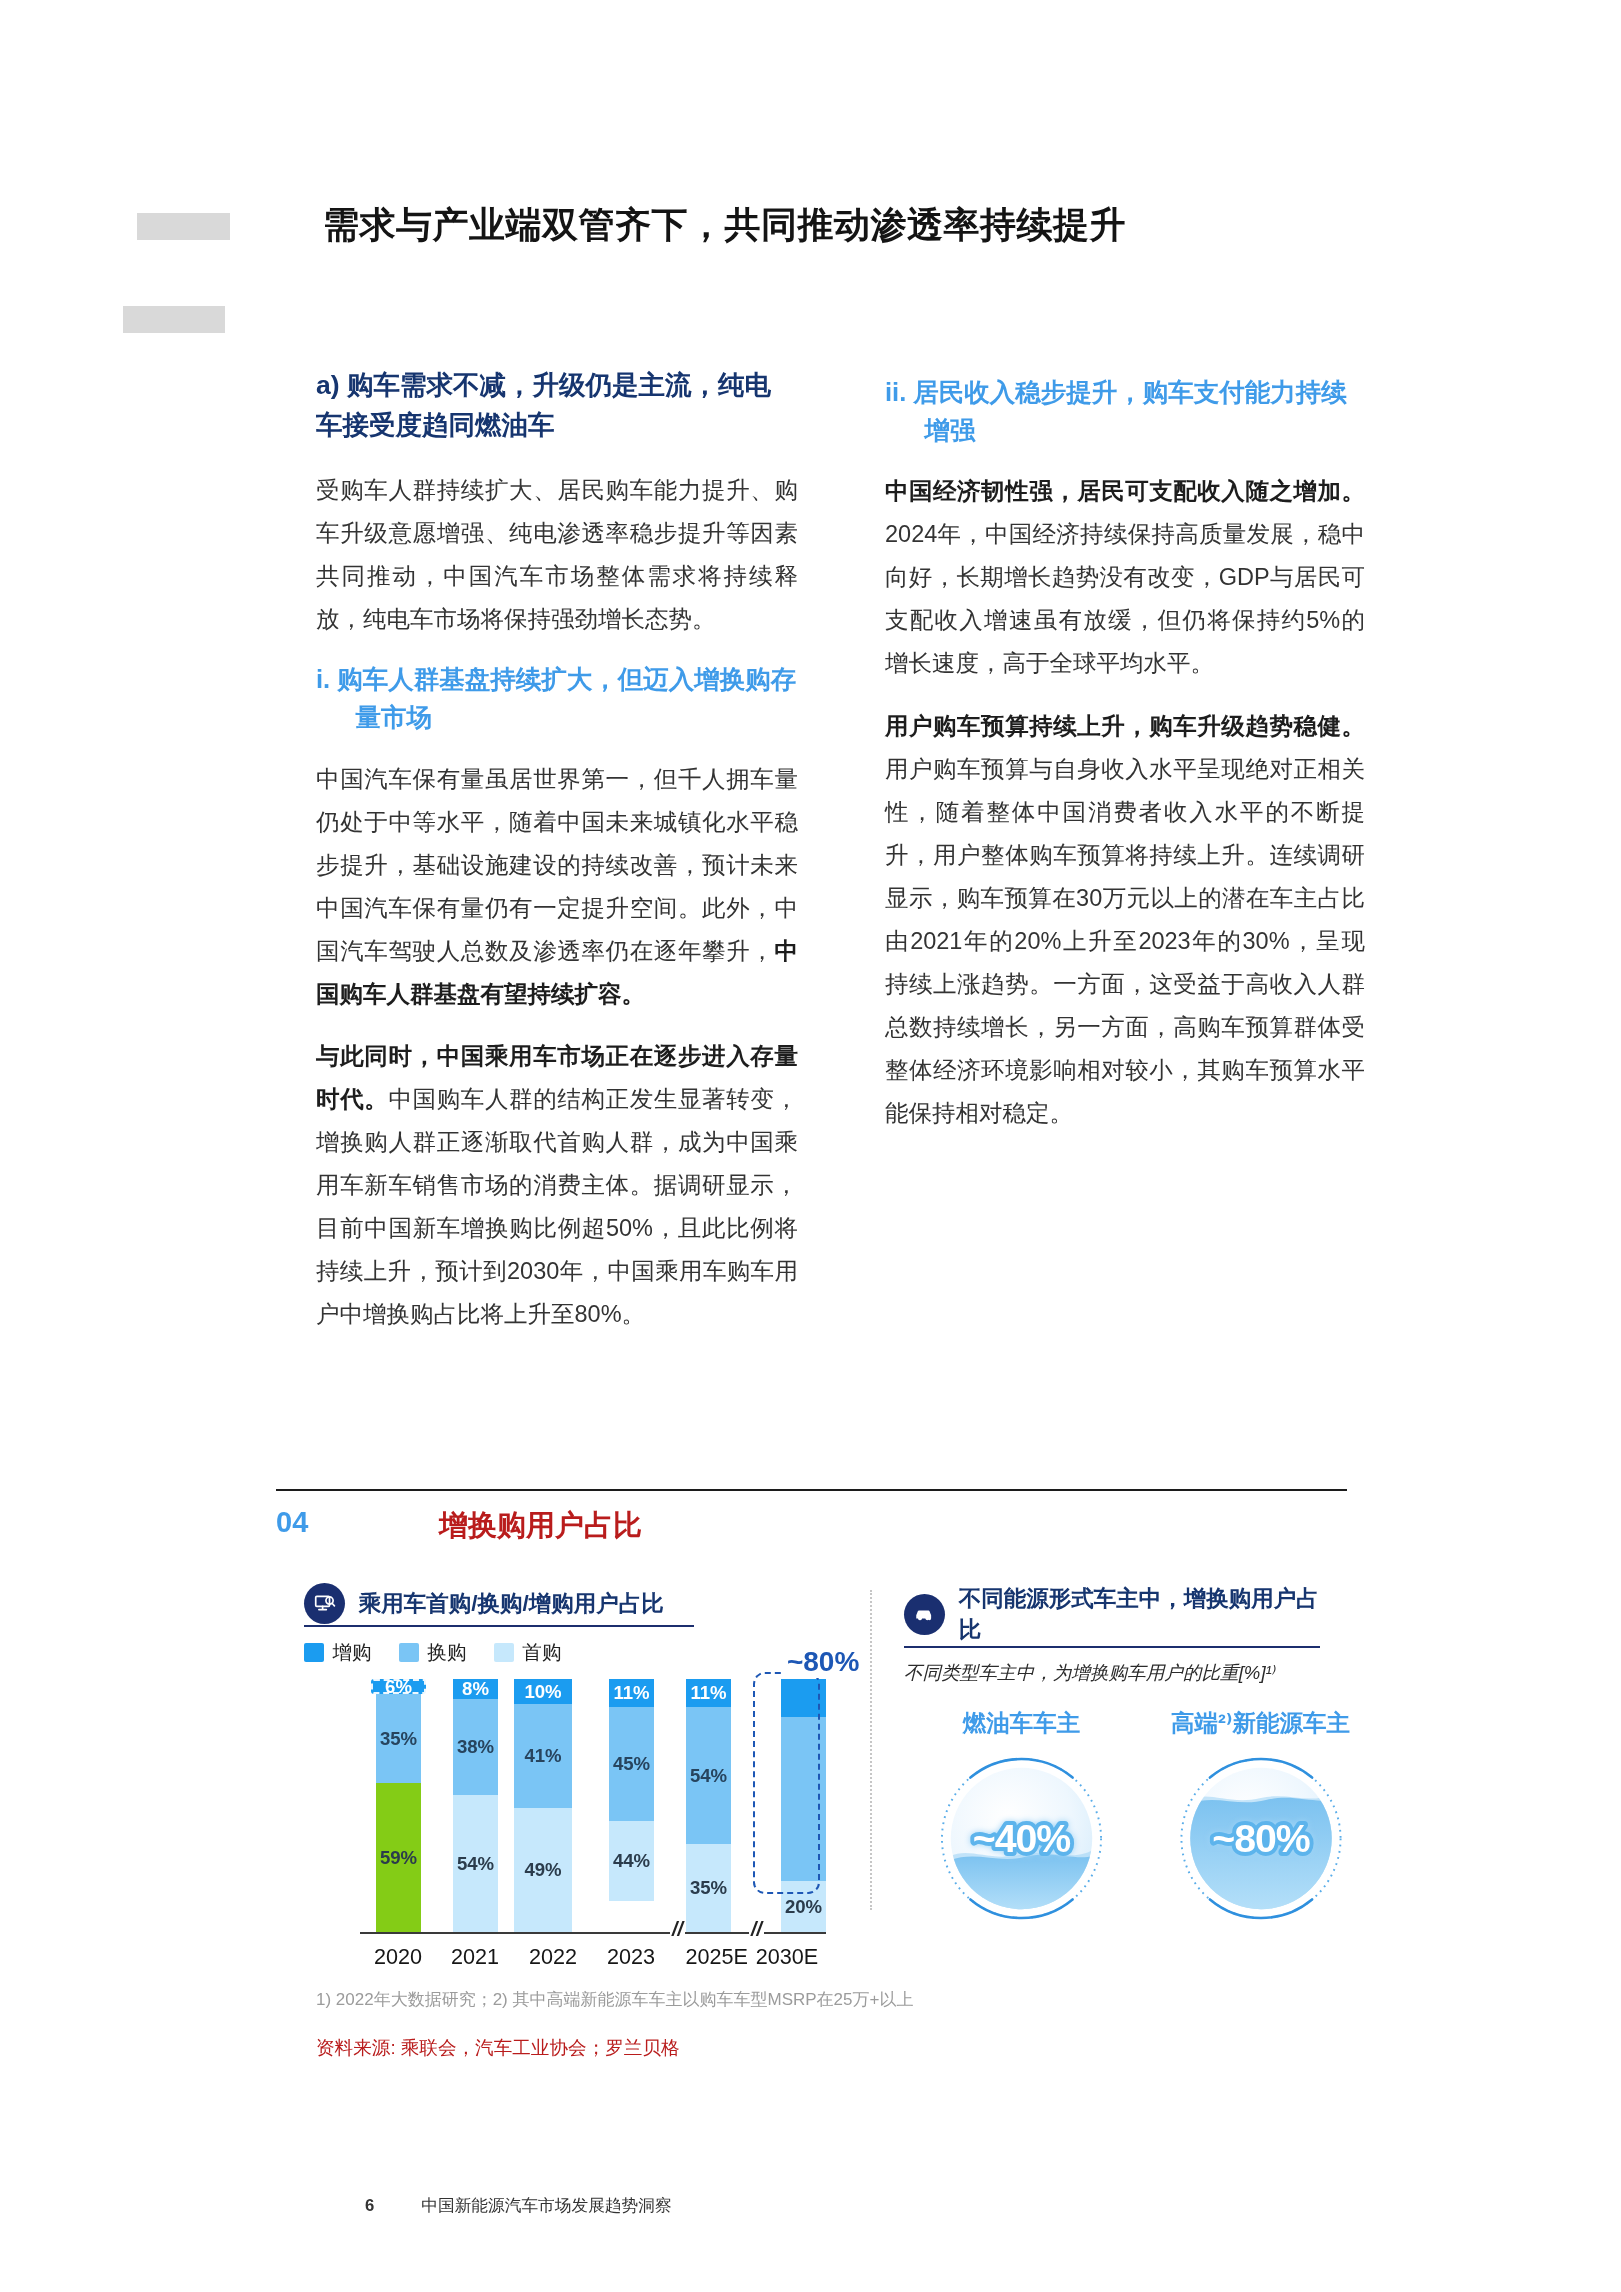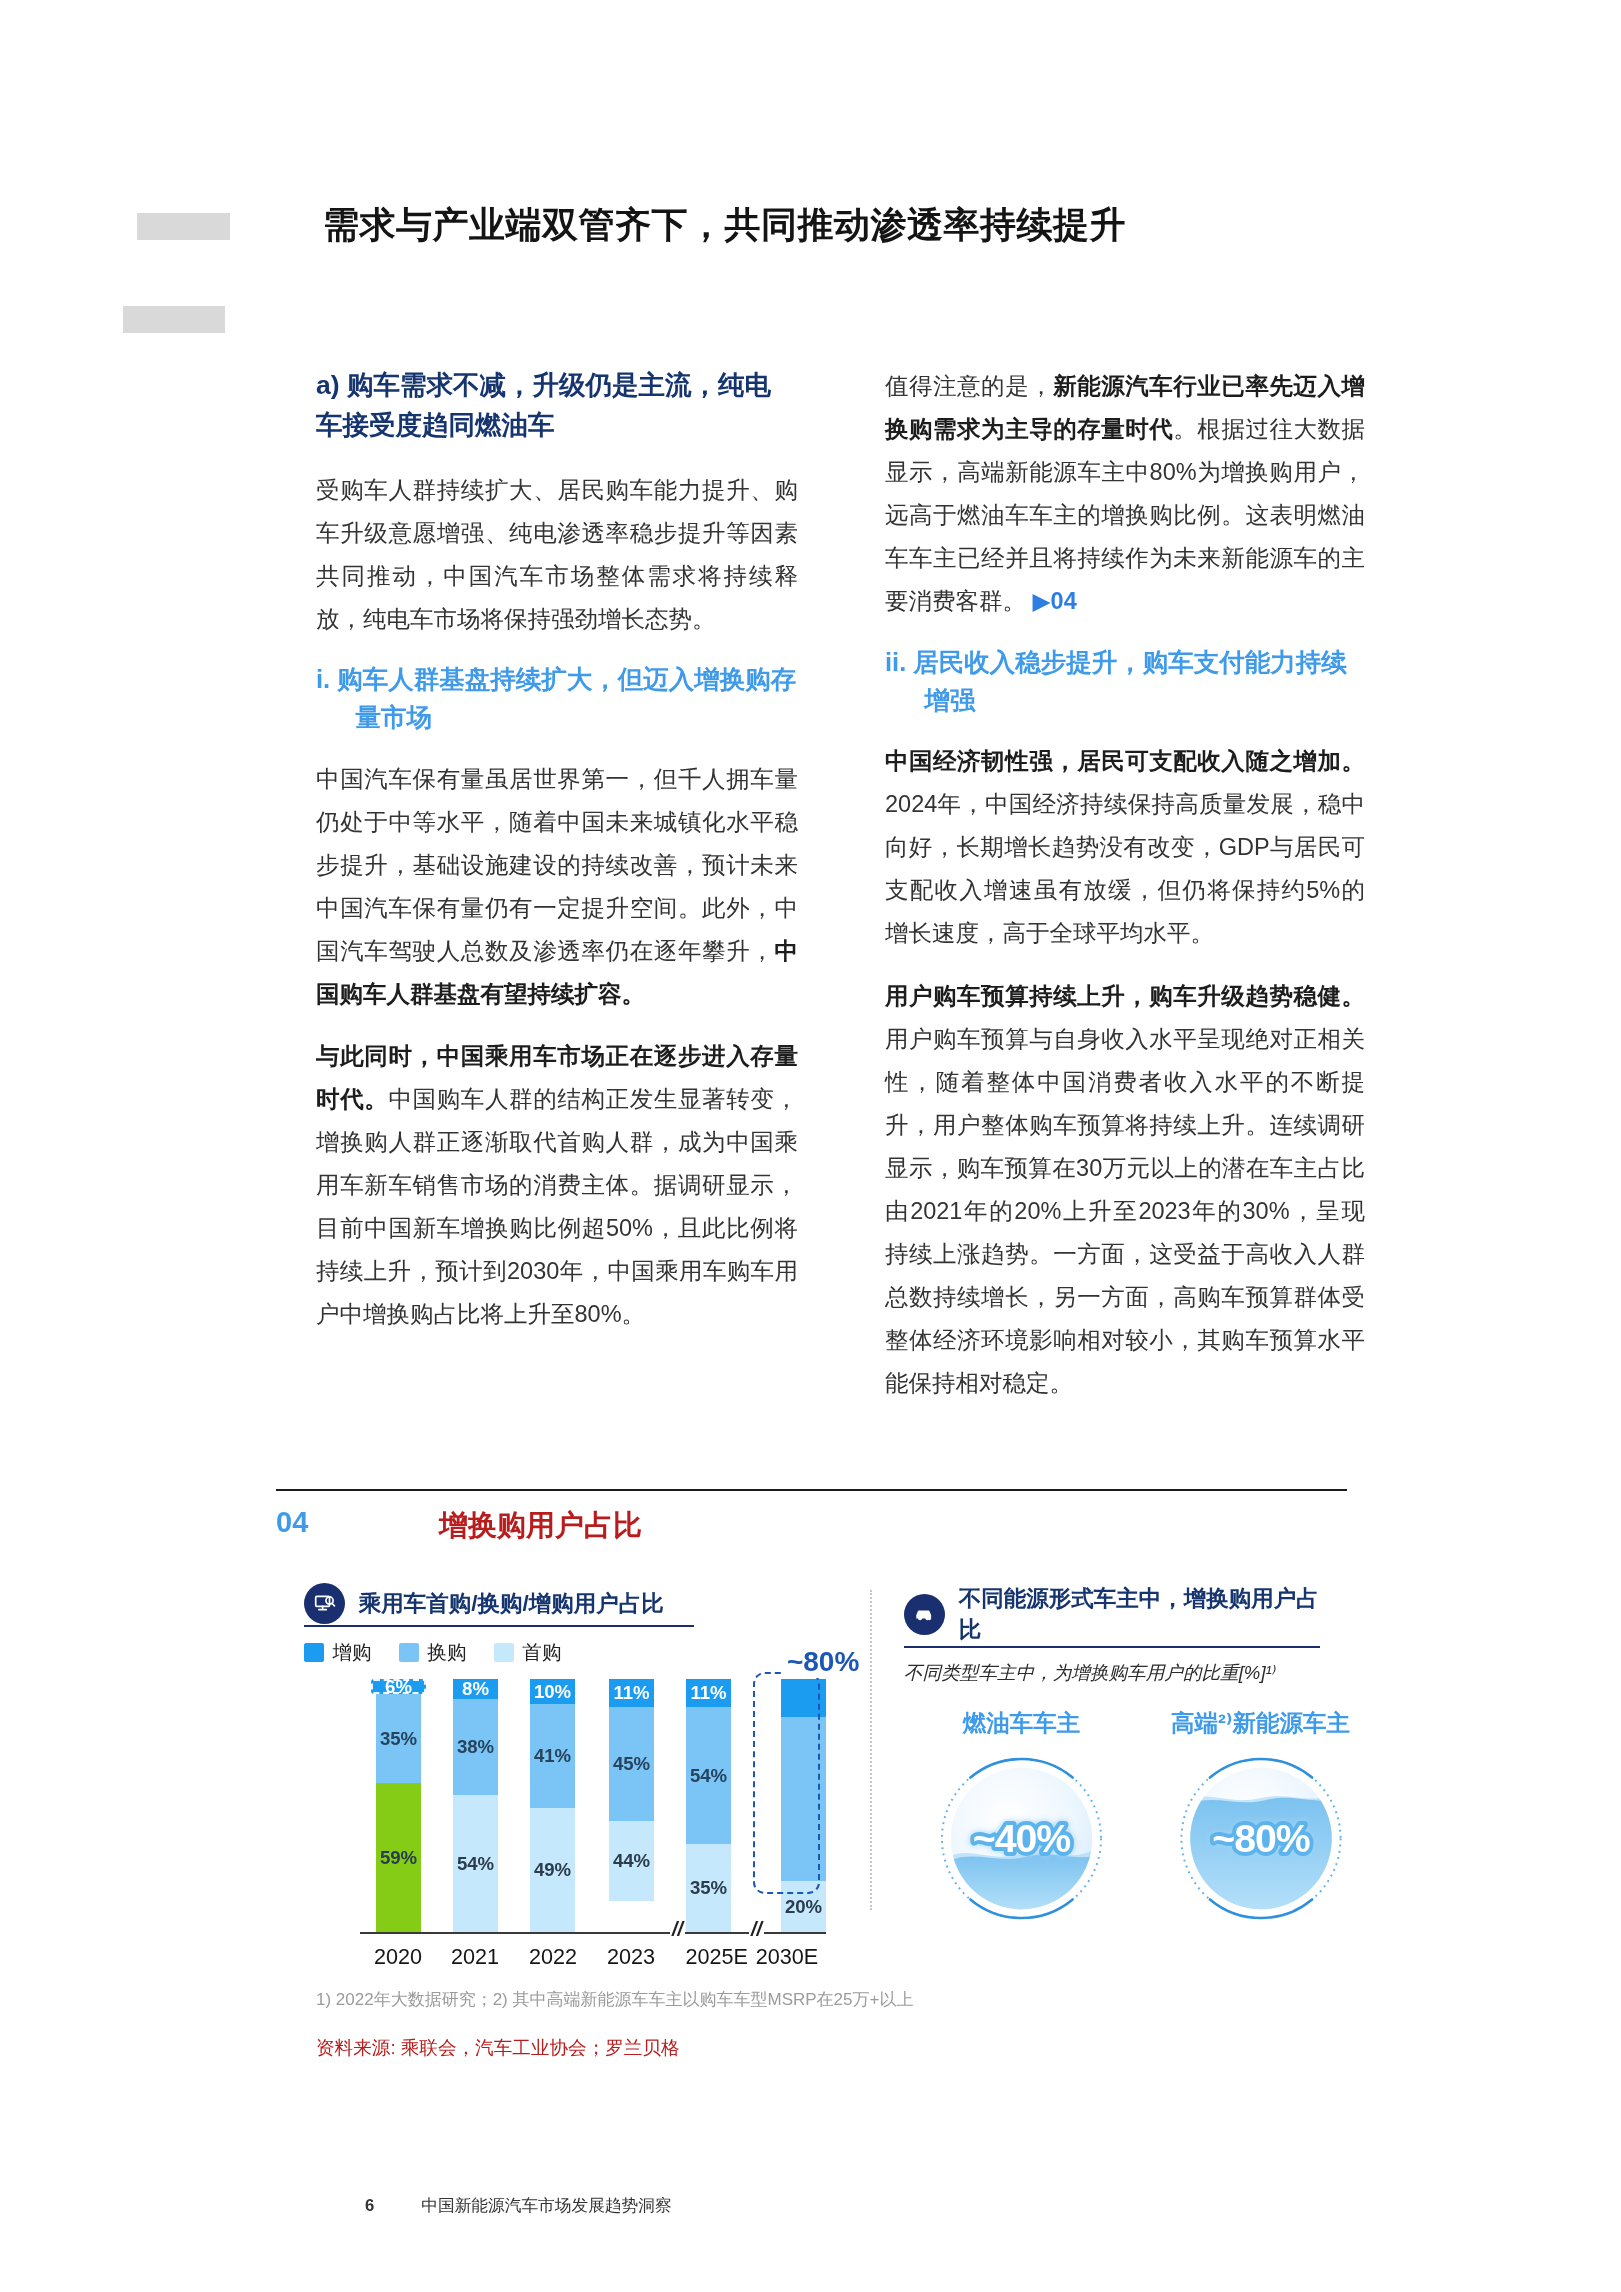--- a/index.html
+++ b/index.html
@@ -81,21 +81,20 @@
 
   <div class="col col-left">
     <h2 class="h-navy">a) 购车需求不减，升级仍是主流，纯电车接受度趋同燃油车</h2>
     <p><span>受购车人群持续扩大、居民购车能力提升、购车升级意愿增强、纯电渗透率稳步提升等因素共同推动，中国汽车市场整体需求将持续释放，纯电车市场将保持强劲增长态势。</span></p>
     <h3 class="h-blue">i. 购车人群基盘持续扩大，但迈入增换购存量市场</h3>
     <p><span>中国汽车保有量虽居世界第一，但千人拥车量仍处于中等水平，随着中国未来城镇化水平稳步提升，基础设施建设的持续改善，预计未来中国汽车保有量仍有一定提升空间。此外，中国汽车驾驶人总数及渗透率仍在逐年攀升，</span><span class="b">中国购车人群基盘有望持续扩容。</span></p>
     <p><span class="b">与此同时，中国乘用车市场正在逐步进入存量时代。</span><span>中国购车人群的结构正发生显著转变，增换购人群正逐渐取代首购人群，成为中国乘用车新车销售市场的消费主体。据调研显示，目前中国新车增换购比例超50%，且此比例将持续上升，预计到2030年，中国乘用车购车用户中增换购占比将上升至80%。</span></p>
   </div>
 
   <div class="col col-right">
-    <p><span>值得注意的是，</span><span class="b">新能源汽车行业已率先迈入增换购需求为主导的存量时代</span><span>。根据过往大数据显示，高端新能源车主中80%为增换购用户，远高于燃油车车主的增换购比例。这表明燃油车车主已经并且将持续作为未来新能源车的主要消费客群。</span><span class="accent"> ▶04</span></p>
     <h3 class="h-blue">ii. 居民收入稳步提升，购车支付能力持续增强</h3>
     <p><span class="b">中国经济韧性强，居民可支配收入随之增加。</span><span>2024年，中国经济持续保持高质量发展，稳中向好，长期增长趋势没有改变，GDP与居民可支配收入增速虽有放缓，但仍将保持约5%的增长速度，高于全球平均水平。</span></p>
     <p><span class="b">用户购车预算持续上升，购车升级趋势稳健。</span><span>用户购车预算与自身收入水平呈现绝对正相关性，随着整体中国消费者收入水平的不断提升，用户整体购车预算将持续上升。连续调研显示，购车预算在30万元以上的潜在车主占比由2021年的20%上升至2023年的30%，呈现持续上涨趋势。一方面，这受益于高收入人群总数持续增长，另一方面，高购车预算群体受整体经济环境影响相对较小，其购车预算水平能保持相对稳定。</span></p>
   </div>
 
   <div class="fig-rule"></div>
   <div class="fig-num">04</div>
   <div class="fig-title">增换购用户占比</div>
 
   <div class="panel panel-left">
@@ -144,21 +143,21 @@
             <div class="lbl">8%</div>
           </div>
           <div class="seg s1" style="height: 96px; background: rgb(122, 197, 245);">
             <div class="lbl">38%</div>
           </div>
           <div class="seg s2" style="height: 137px; background: rgb(198, 232, 252);">
             <div class="lbl">54%</div>
           </div>
         </div>
         <div class="xlabel" style="left: 132px;">2021</div>
-        <div class="bar" style="left: 226px; width: 45px; height: 253px;">
+        <div class="bar" style="left: 210px; width: 58px; height: 253px;">
           <div class="seg s0" style="height: 25px; background: rgb(27, 156, 240);">
             <div class="lbl">10%</div>
           </div>
           <div class="seg s1" style="height: 104px; background: rgb(122, 197, 245);">
             <div class="lbl">41%</div>
           </div>
           <div class="seg s2" style="height: 124px; background: rgb(198, 232, 252);">
             <div class="lbl">49%</div>
           </div>
         </div>

